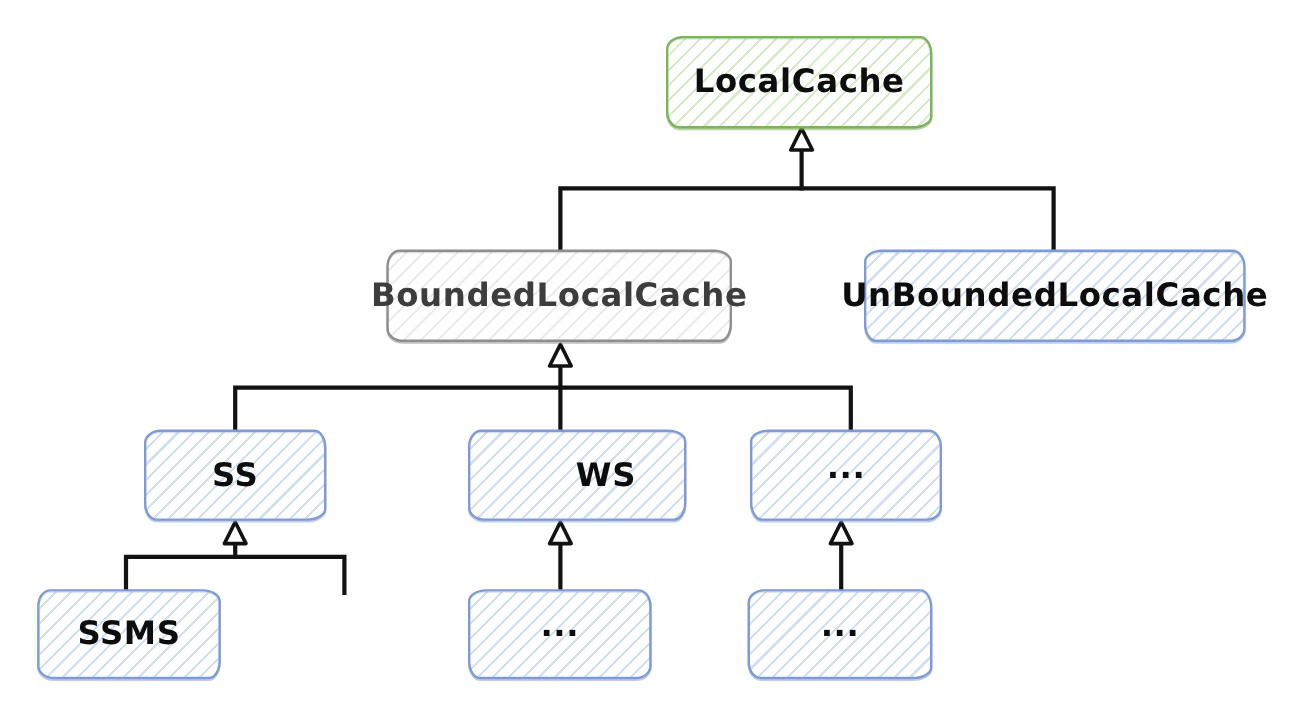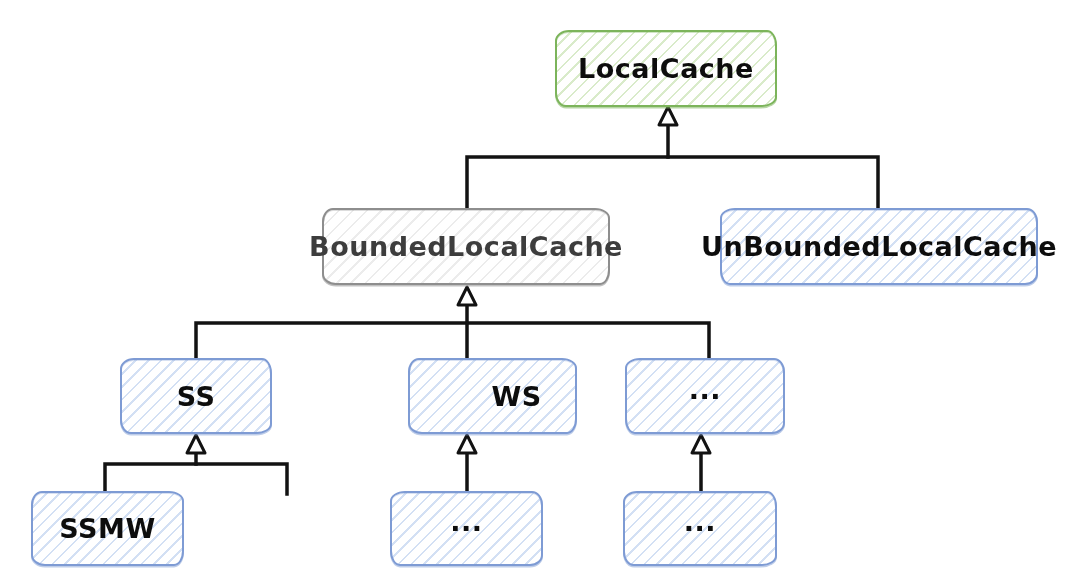--- a/index.html
+++ b/index.html
@@ -61,21 +61,21 @@
     box-shadow: 0 1.5px 0 0 rgba(126,155,212,.5), inset 0 1px 0 0 rgba(126,155,212,.3);
     background-image: repeating-linear-gradient(135deg,
       #d3e0f4 0px, #d3e0f4 1.8px, transparent 1.8px, transparent 9px);
   }
 
   
   #node-localcache          { left: 555px; top:  30px; width: 222px; height: 77px; }
   #node-boundedlocalcache   { left: 322px; top: 208px; width: 288px; height: 77px; }
   #node-unboundedlocalcache { left: 720px; top: 208px; width: 318px; height: 77px; }
   #node-ss                  { left: 120px; top: 358px; width: 152px; height: 76px; }
-  #node-ws                  { left: 408px; top: 358px; width: 169px; height: 76px; padding-left: 48px; }
+  #node-ws                  { left: 390px; top: 358px; width: 182px; height: 76px; padding-left: 48px; }
   #node-dots-mid            { left: 625px; top: 358px; width: 160px; height: 76px; }
   #node-ssms                { left:  31px; top: 491px; width: 153px; height: 75px; }
   #node-ssmw                { left: 207px; top: 491px; width: 151px; height: 75px; }
   #node-dots-bottom-left    { left: 390px; top: 491px; width: 153px; height: 75px; }
   #node-dots-bottom-right   { left: 623px; top: 491px; width: 154px; height: 75px; }
 </style>
 </head>
 <body>
 
 <div id="canvas">
@@ -123,21 +123,21 @@
 
   <div id="node-ws" class="node variant-blue r2">
     <span class="label">WS</span>
   </div>
 
   <div id="node-dots-mid" class="node variant-blue r3">
     <span class="label label-dots">...</span>
   </div>
 
   <div id="node-ssms" class="node variant-blue r2">
-    <span class="label">SSMW</span>
+    <span class="label">SSMS</span>
   </div>
 
 
   <div id="node-dots-bottom-left" class="node variant-blue r3">
     <span class="label label-dots">...</span>
   </div>
 
   <div id="node-dots-bottom-right" class="node variant-blue r1">
     <span class="label label-dots">...</span>
   </div>

